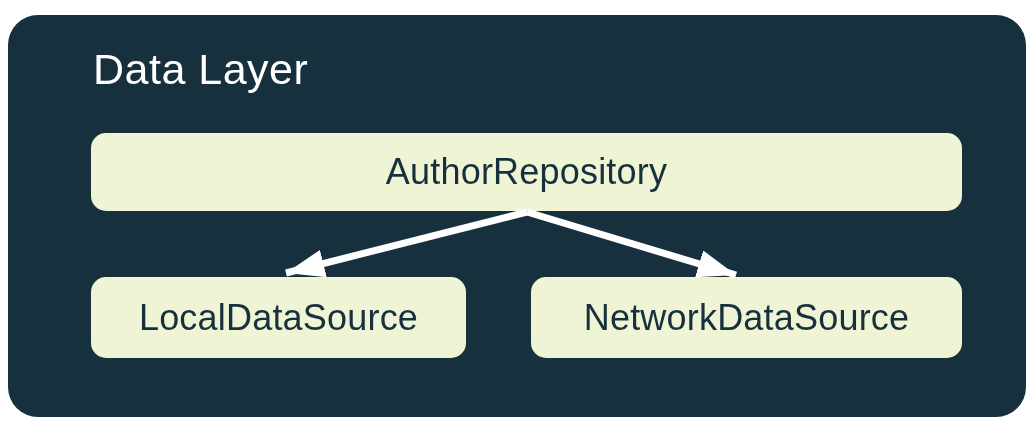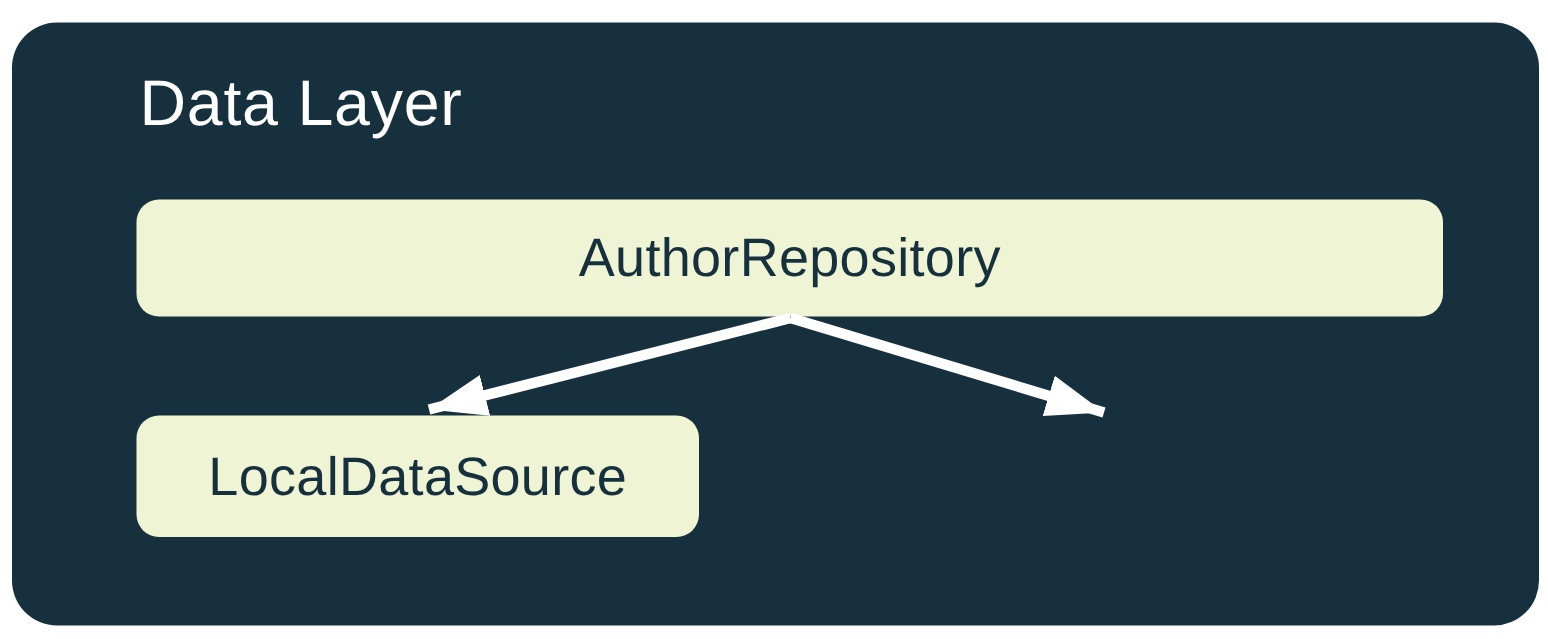--- a/index.html
+++ b/index.html
@@ -88,20 +88,23 @@
     <div class="title">Data Layer</div>
 
     <div class="node node-local">
       <span class="node-label">LocalDataSource</span>
     </div>
 
     <div class="node node-repo">
       <span class="node-label">AuthorRepository</span>
     </div>
 
+    <div class="node node-network">
+      <span class="node-label">NetworkDataSource</span>
+    </div>
 
     <svg class="edges" viewBox="0 0 1018 402" xmlns="http://www.w3.org/2000/svg">
       <defs>
         <marker id="arrowhead" markerWidth="6" markerHeight="4.2" refX="5.5" refY="2" orient="auto" markerUnits="strokeWidth">
           <path d="M0,0 L5.5,2 L0,4 Z" fill="currentColor"></path>
         </marker>
       </defs>
       <line x1="519" y1="197" x2="278" y2="258" stroke="currentColor" stroke-width="7" marker-end="url(#arrowhead)"></line>
       <line x1="519" y1="197" x2="728" y2="260" stroke="currentColor" stroke-width="7" marker-end="url(#arrowhead)"></line>
     </svg>

